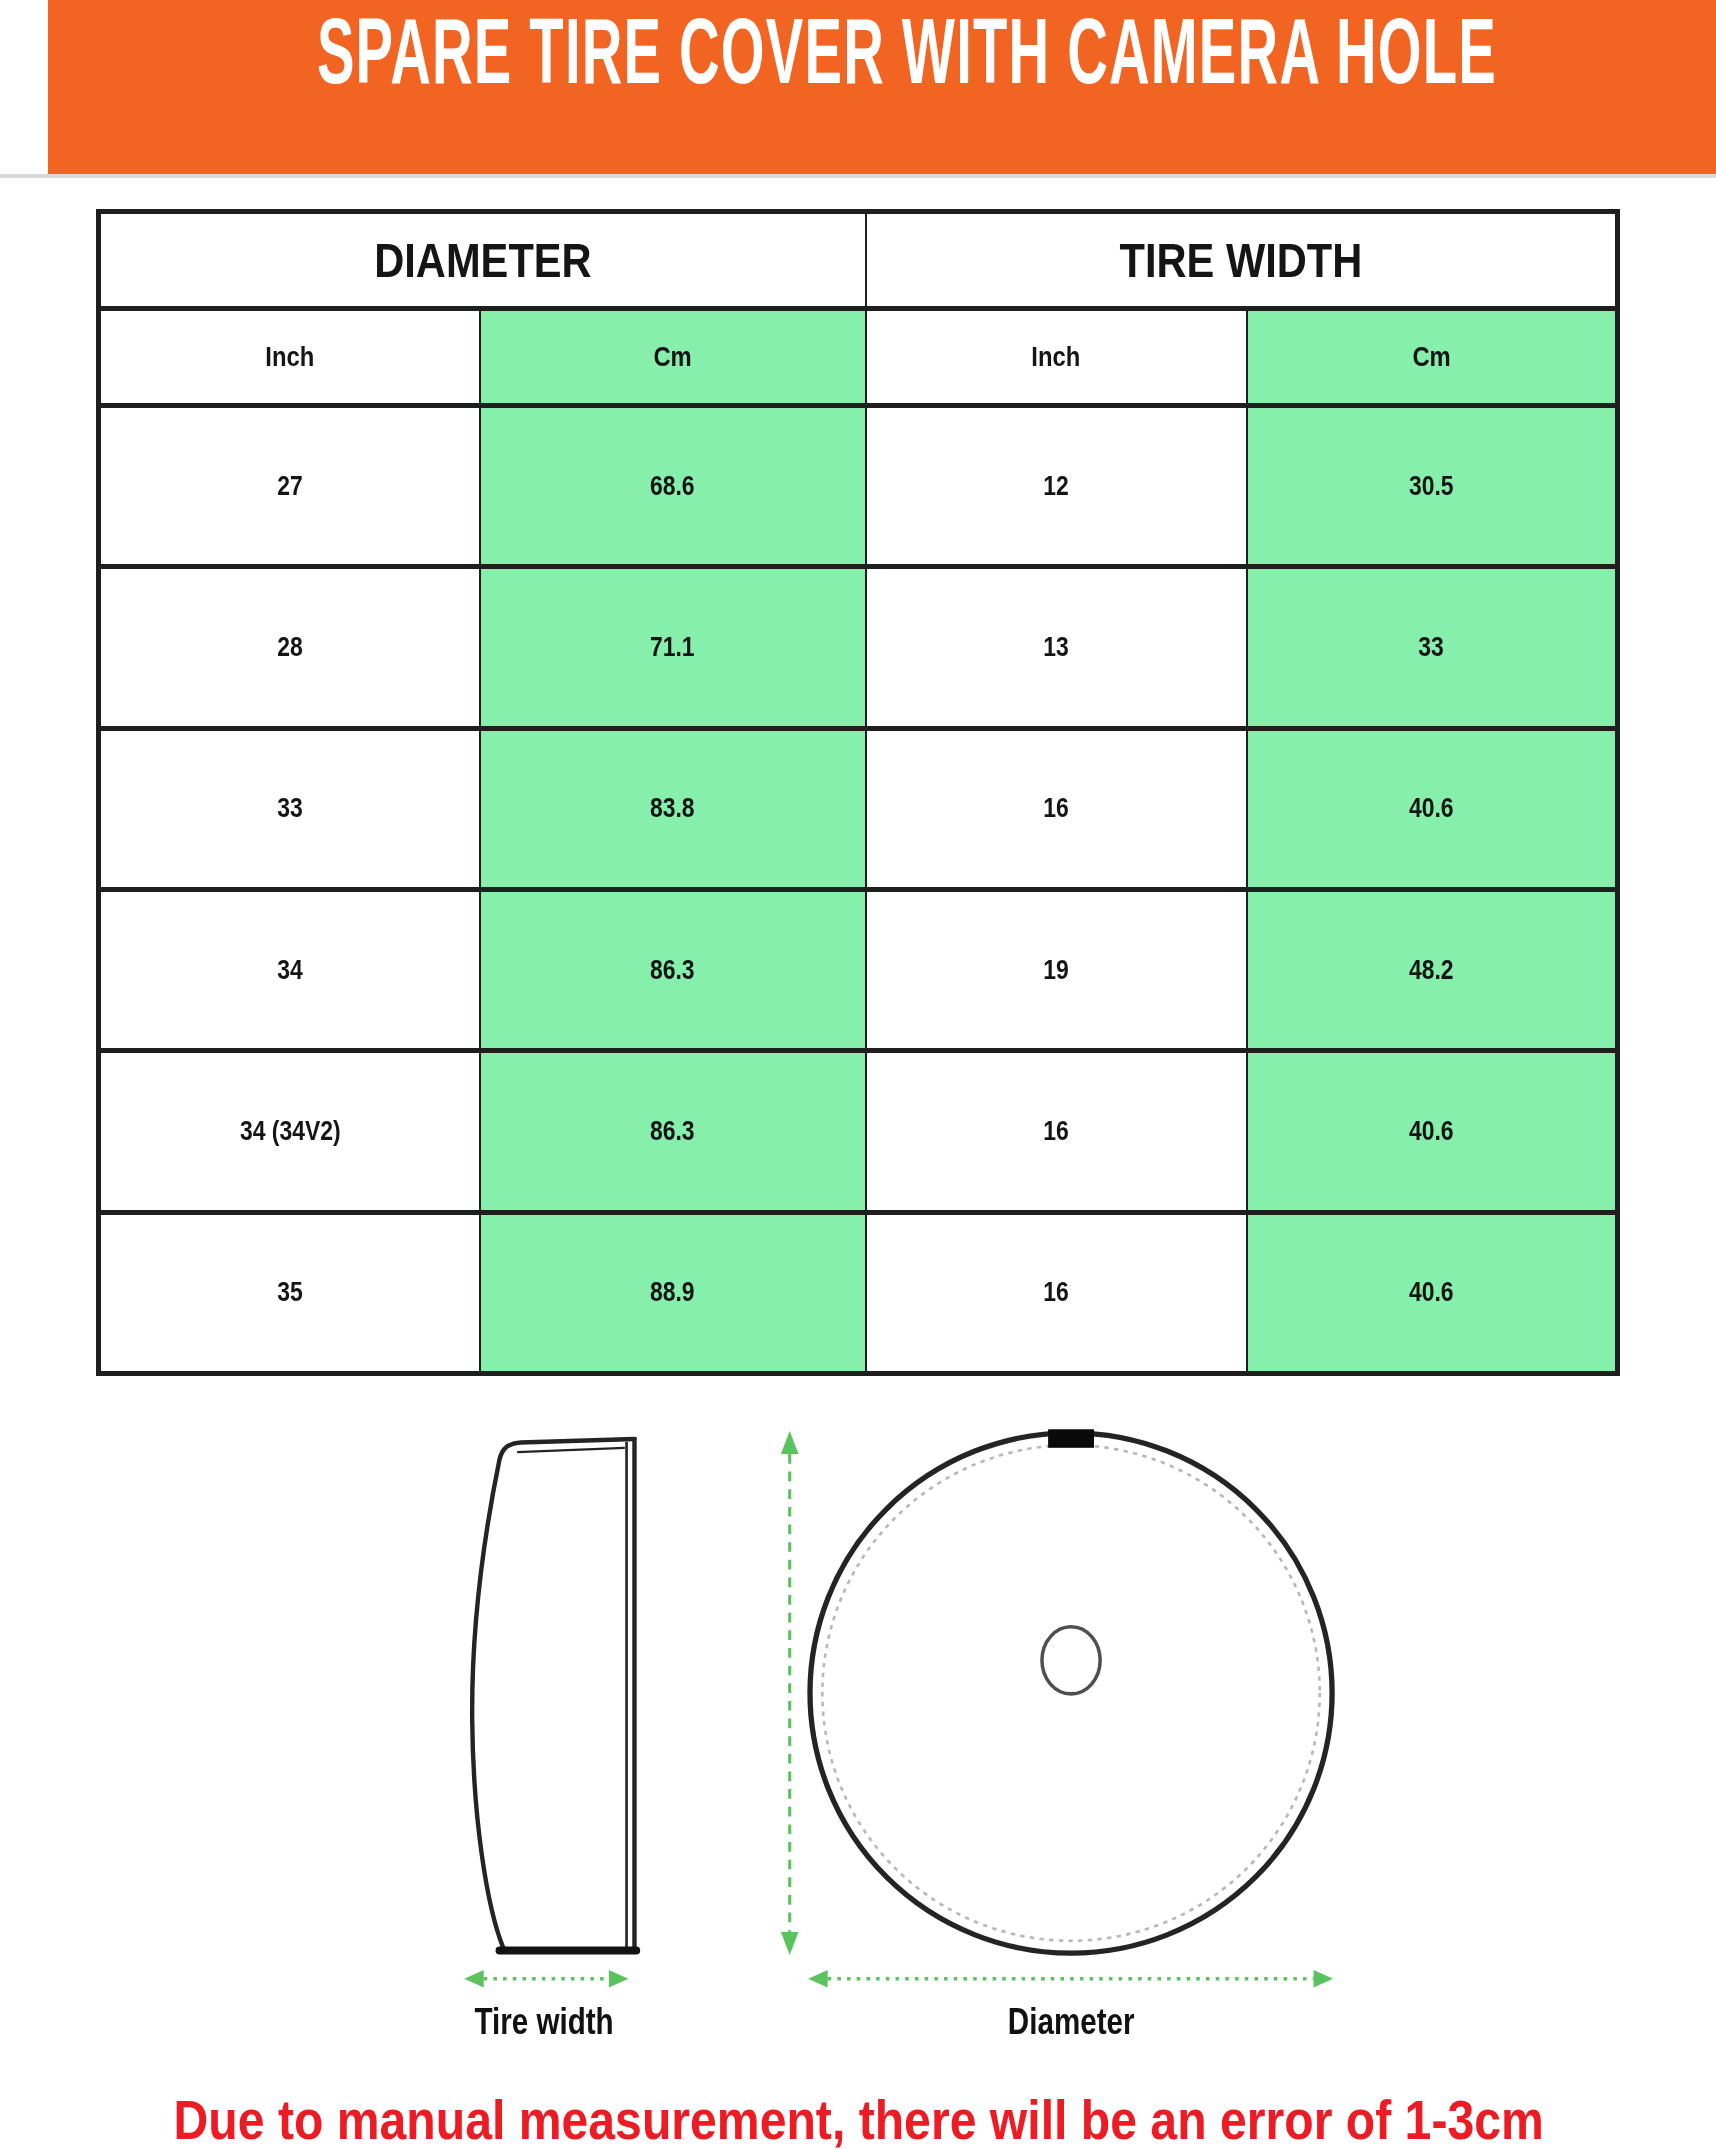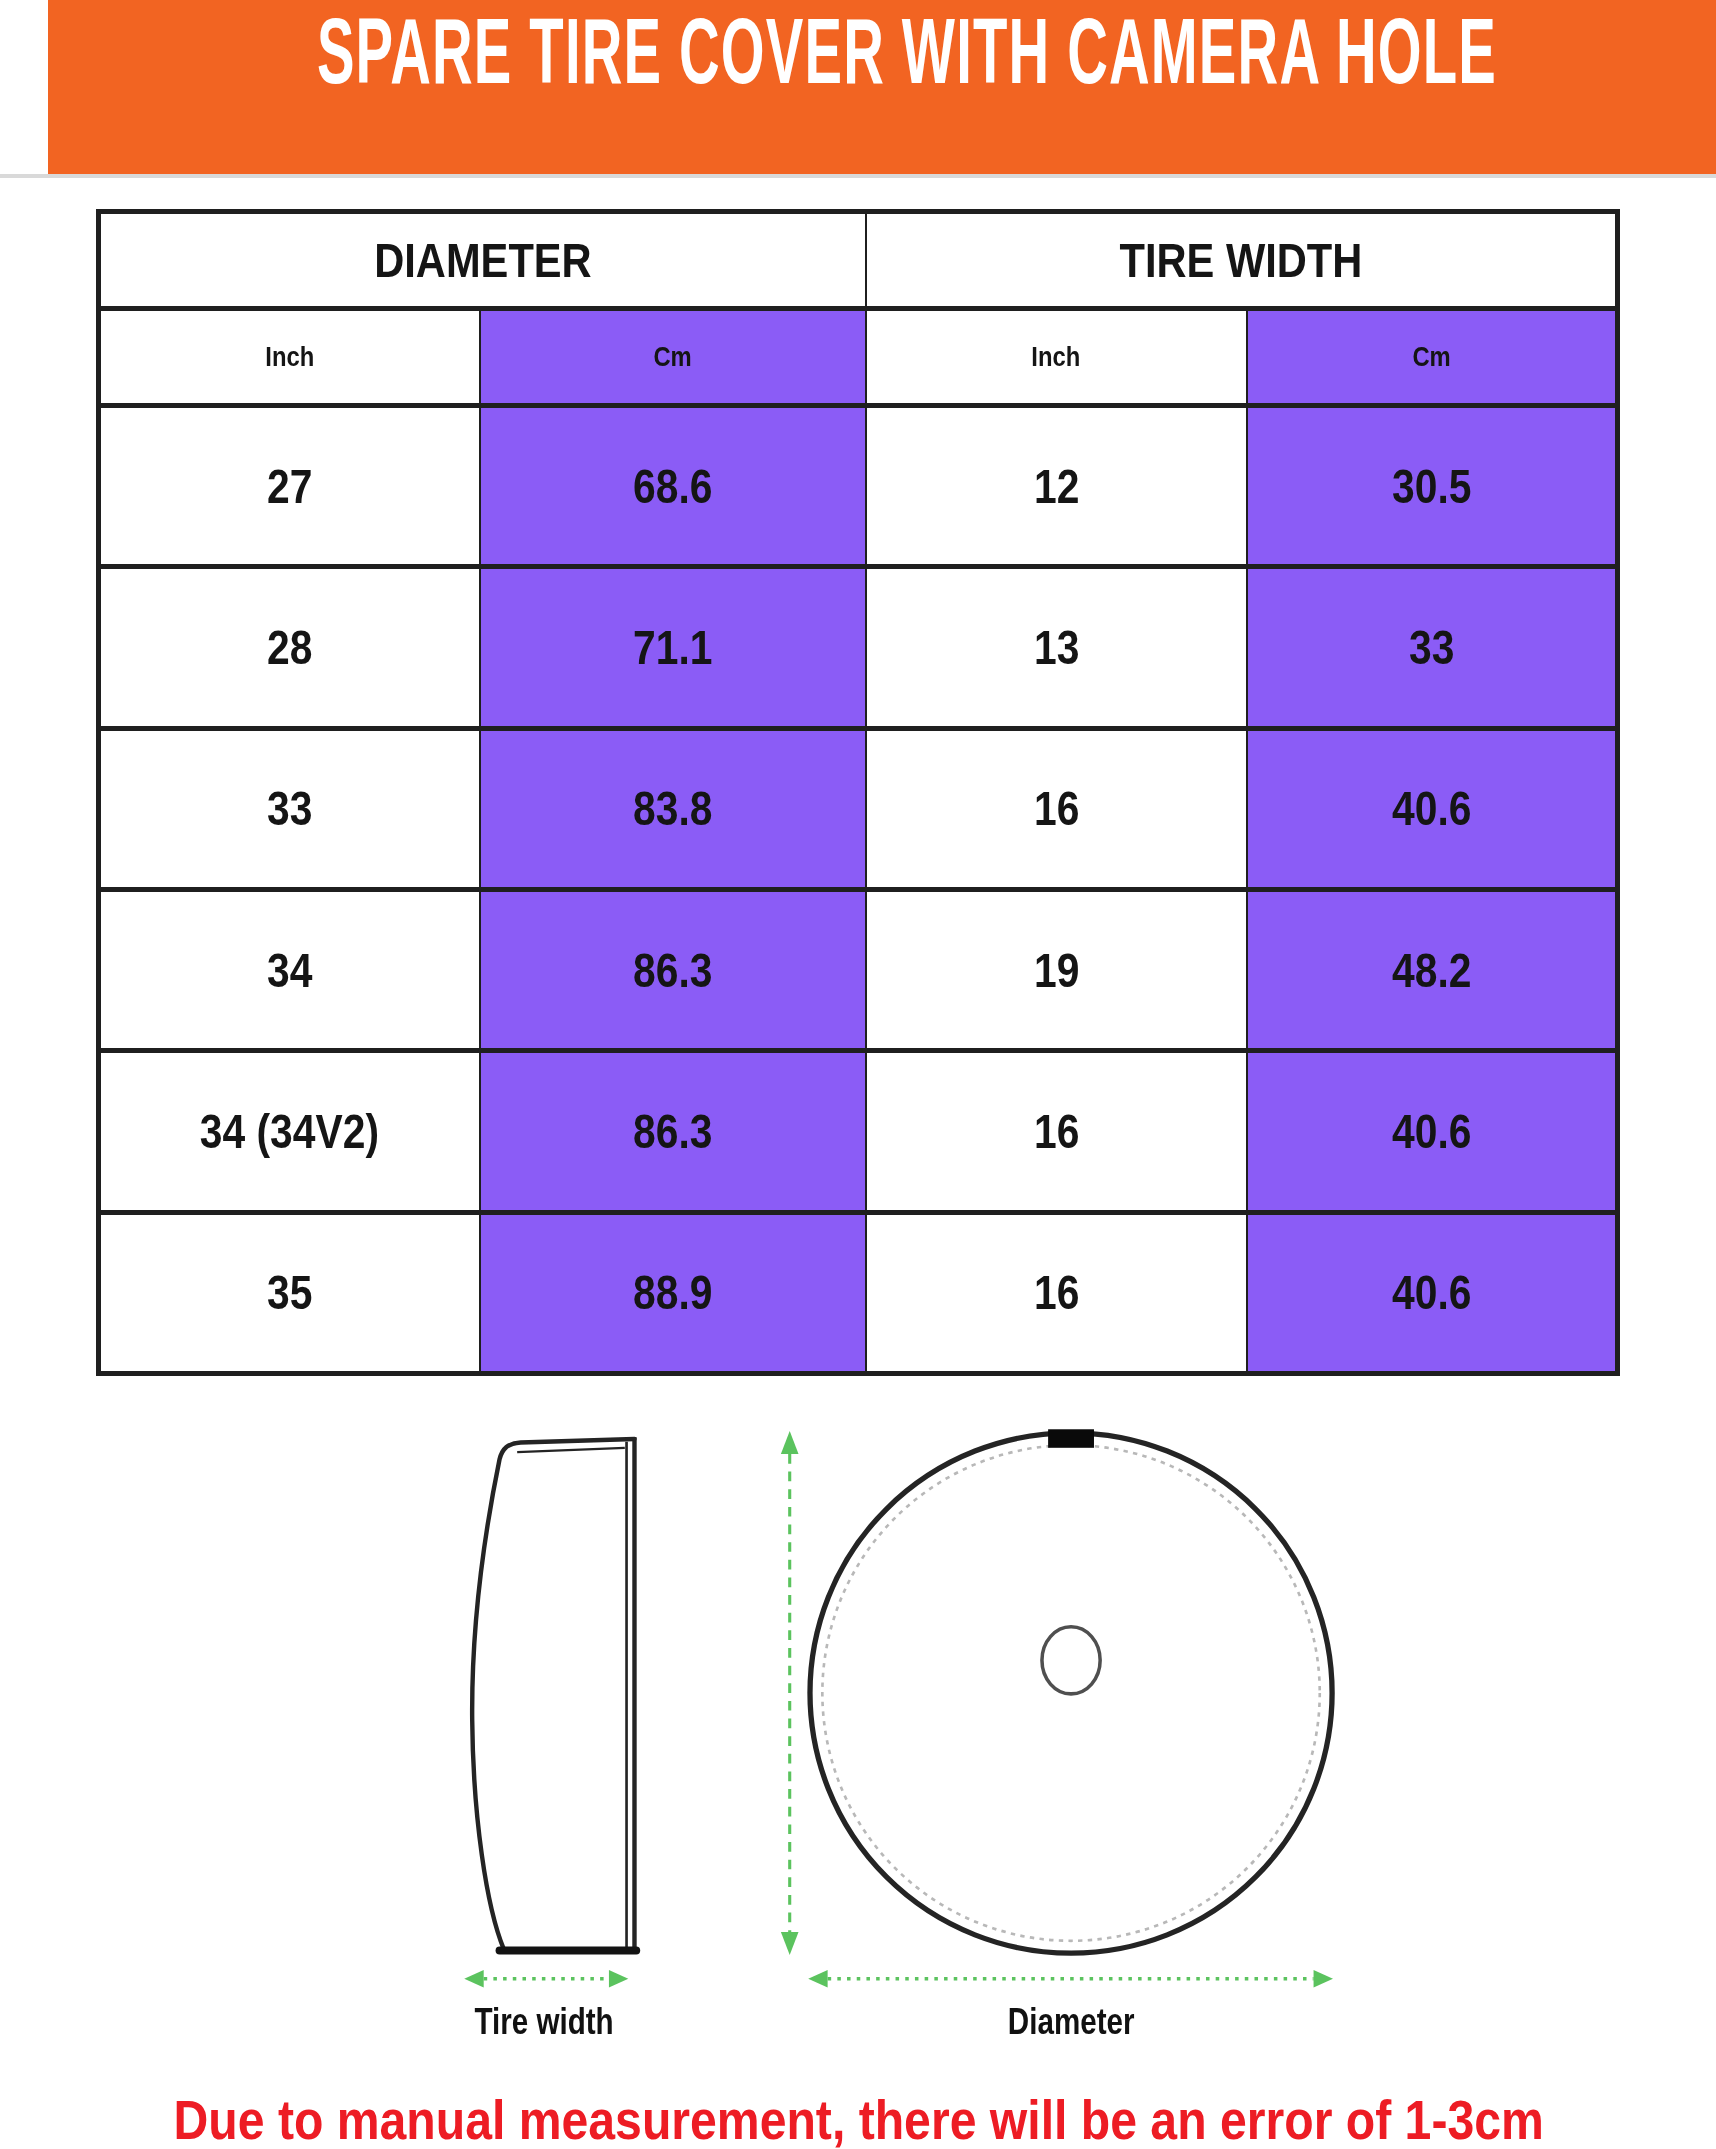--- a/index.html
+++ b/index.html
@@ -24,22 +24,22 @@
     border:5.3px solid #1f1f1f;background:#ffffff;
   }
   table.size td,table.size th{
     border-left:2.6px solid #1f1f1f;border-right:2.6px solid #1f1f1f;
     border-top:5.3px solid #1f1f1f;border-bottom:5.3px solid #1f1f1f;
     padding:0;vertical-align:middle;font-weight:bold;color:#151515;
   }
   table.size tr{height:97px;}
   th.group{font-size:49px;background:#ffffff;}
   th.sub{font-size:28px;}
-  table.size td{font-size:48px;}
-  .shaded{background:#8b5cf6;}
+  table.size td{font-size:27px;}
+  .shaded{background:#86efac;}
   .cnd{display:inline-block;white-space:nowrap;transform:scaleX(0.85);transform-origin:center;}
   
   .diag-label{
     position:absolute;top:2001px;width:265px;text-align:center;
     font-size:37px;font-weight:bold;color:#111111;
   }
   .diag-label .cnd{transform:scaleX(0.8);}
   #tire-width-label{left:412px;}
   #diameter-label{left:939px;}
   .footnote{

